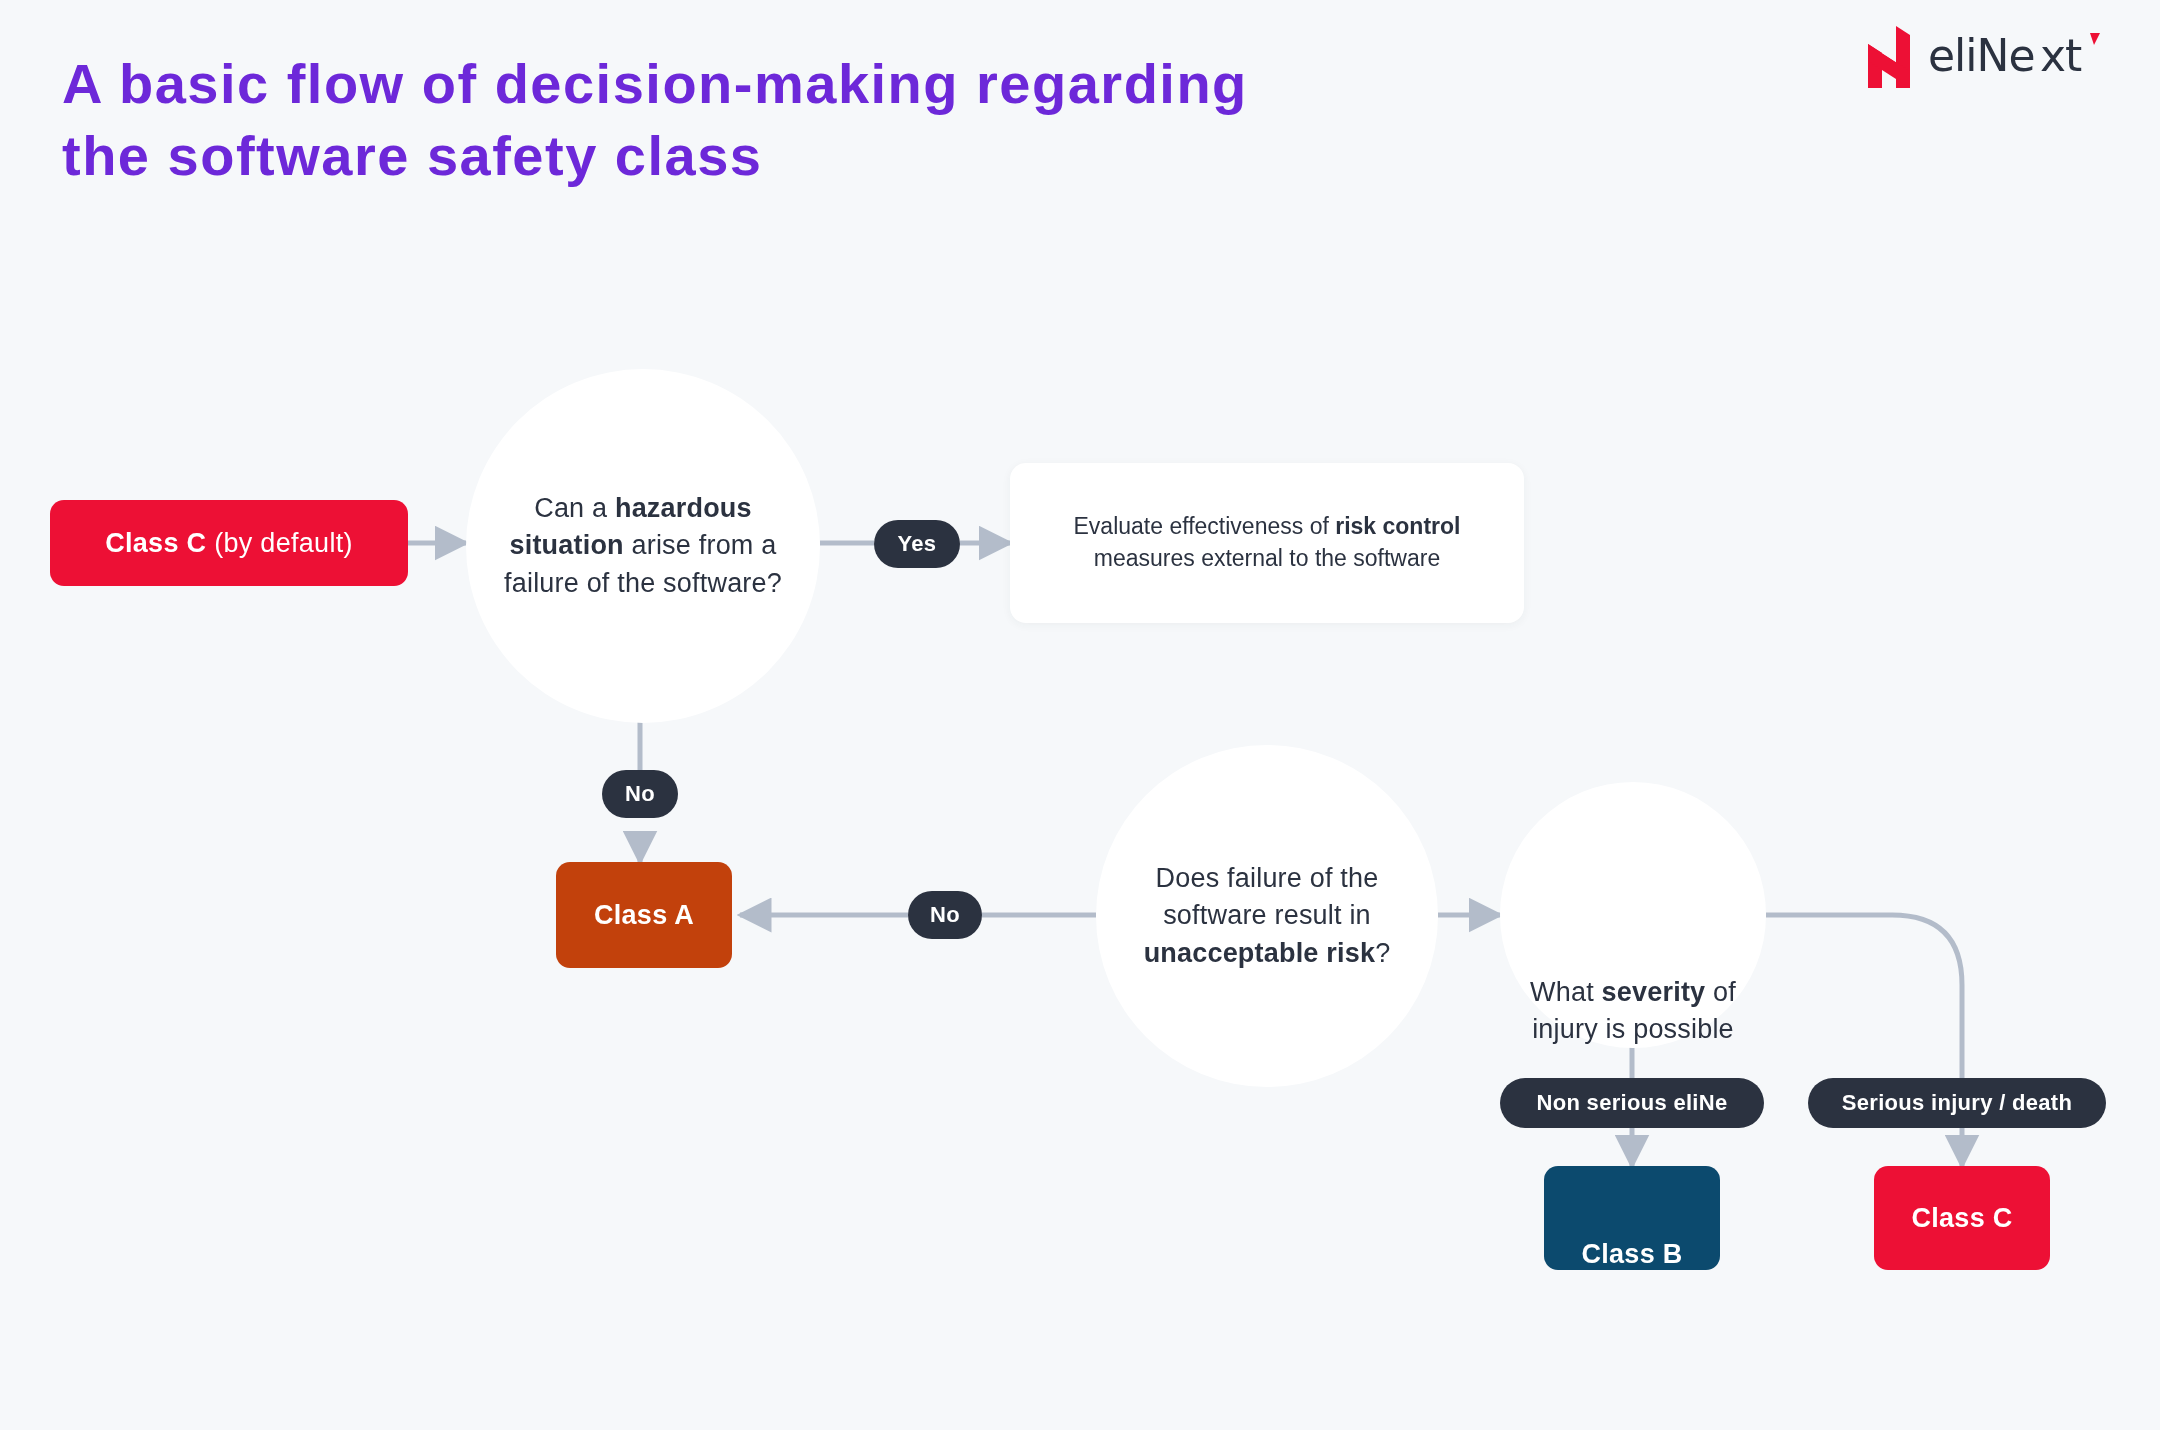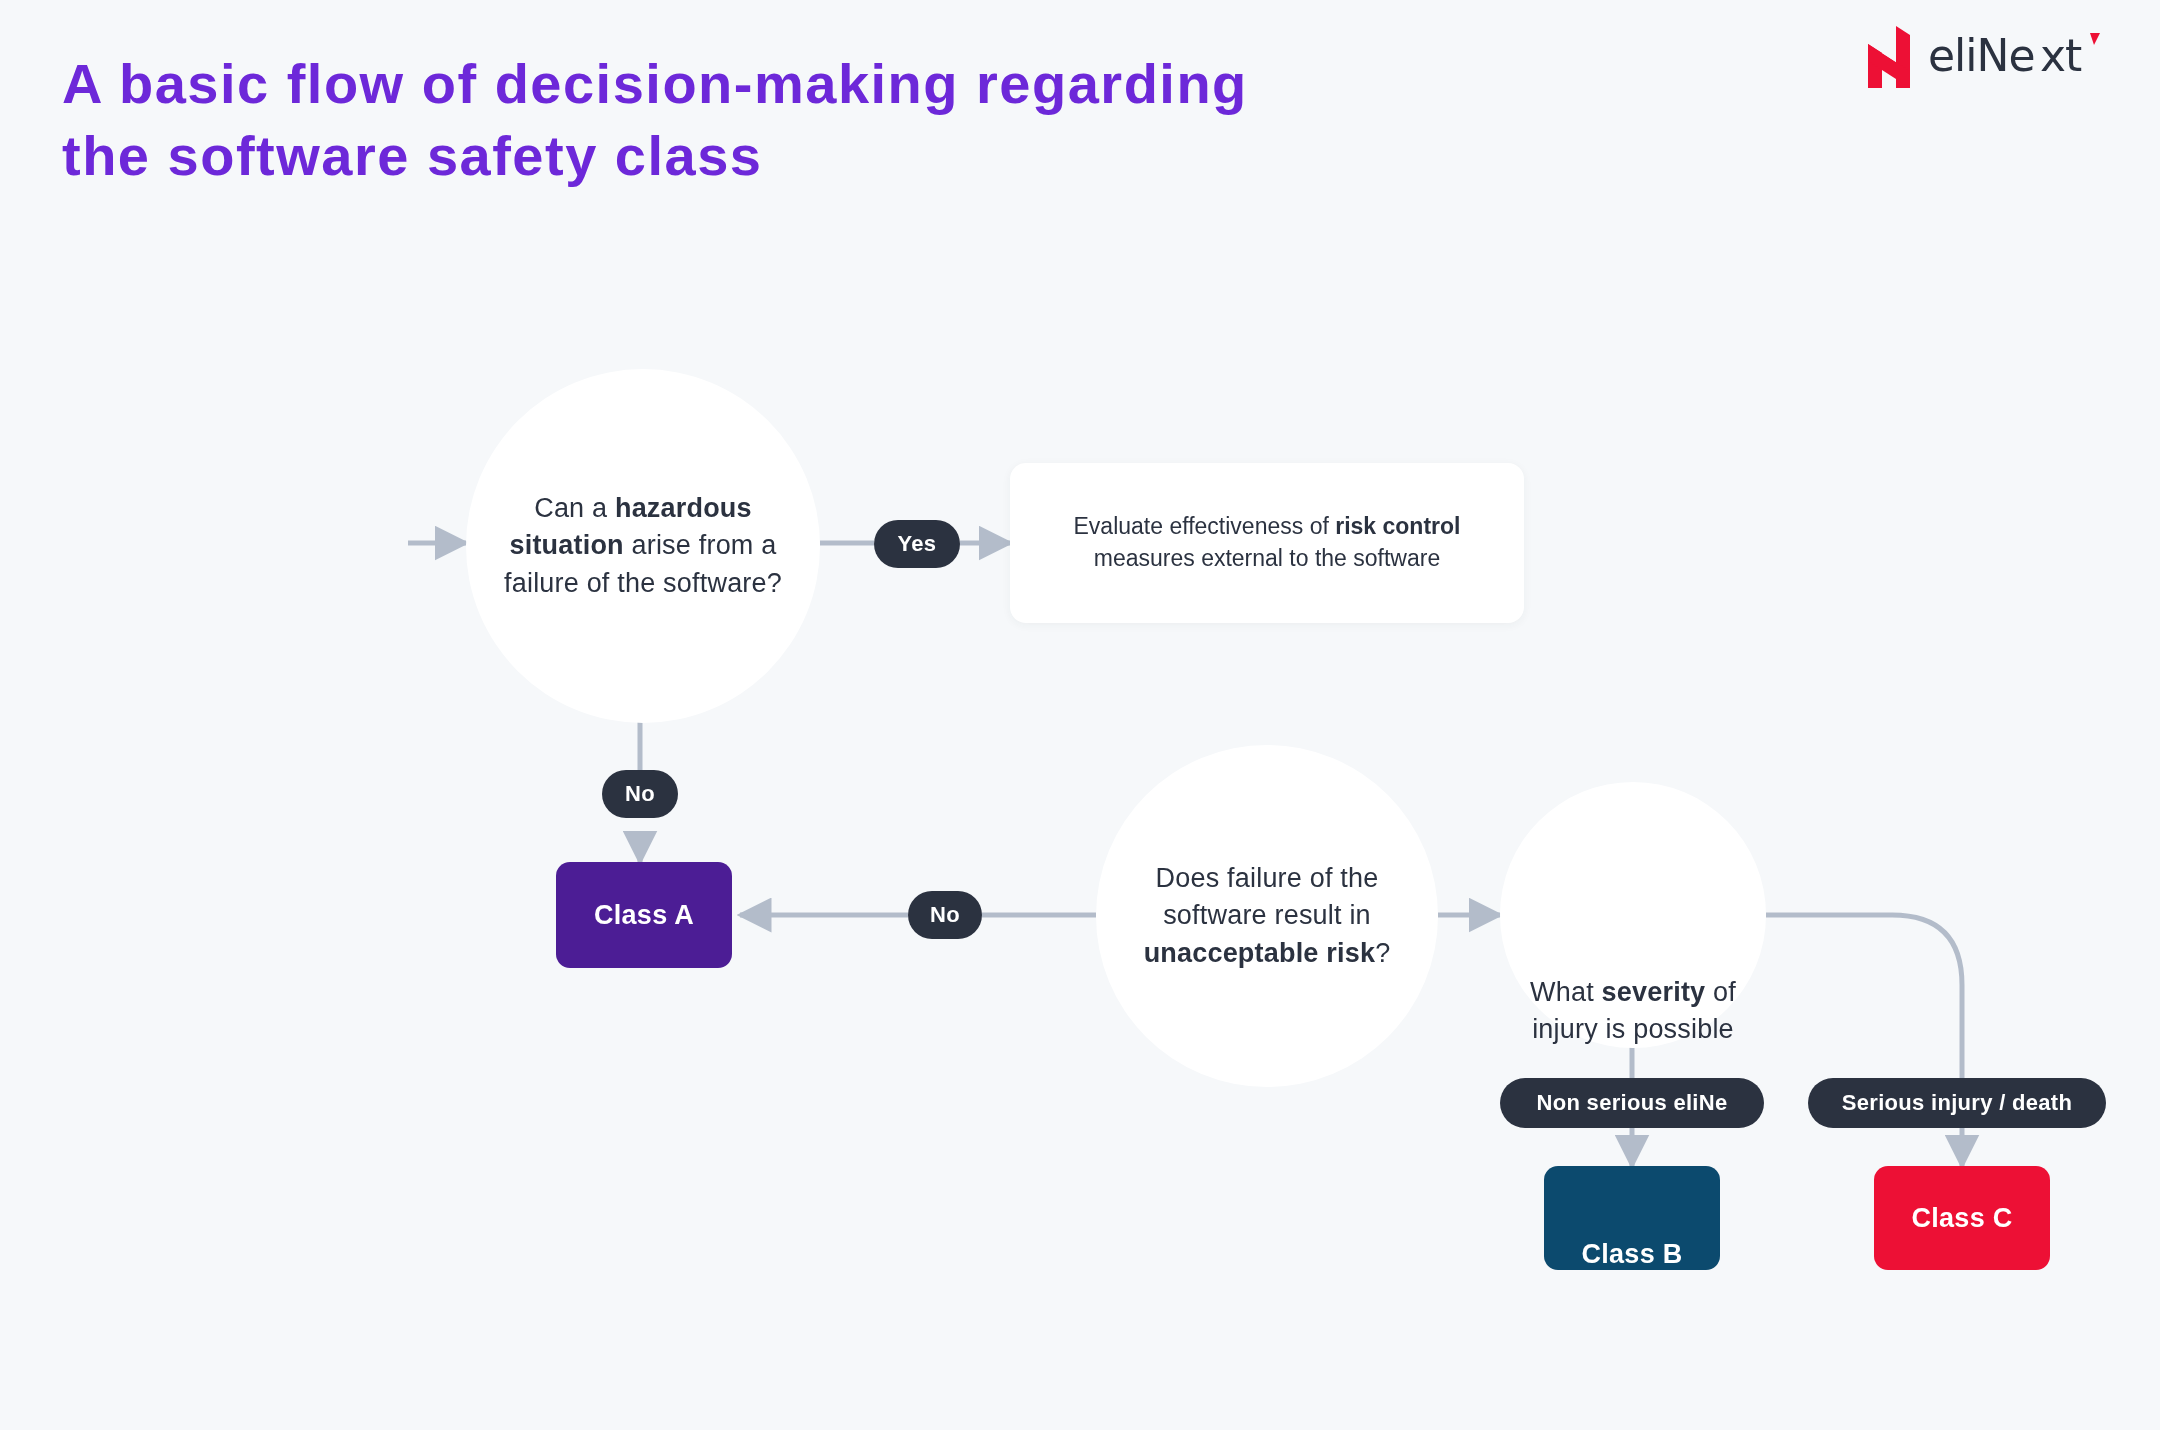--- a/index.html
+++ b/index.html
@@ -76,21 +76,21 @@
   }
 
   .chip {
     border-radius: 14px;
     color: #FFFFFF;
     font-weight: 700;
     font-size: 27px;
     letter-spacing: .3px;
   }
   .chip.red    { background: #ED1035; }
-  .chip.orange { background: #4c1d95; }
+  .chip.orange { background: #c2410c; }
   .chip.yellow { background: #0c4a6e; align-items: flex-end; }
 
   .chip .light { font-weight: 400; }
 
   .pill {
     position: absolute;
     background: #2B3240;
     color: #FFFFFF;
     border-radius: 999px;
     font-weight: 700;
@@ -158,20 +158,25 @@
 
     <line x1="1438" y1="915" x2="1500" y2="915" stroke="#B3BCCA" stroke-width="5" marker-end="url(#arrow)"></line>
 
     <line x1="1632" y1="1030" x2="1632" y2="1078" stroke="#B3BCCA" stroke-width="5"></line>
     <line x1="1632" y1="1128" x2="1632" y2="1166" stroke="#B3BCCA" stroke-width="5" marker-end="url(#arrow)"></line>
 
     <path d="M 1766 915 L 1892 915 Q 1962 915 1962 985 L 1962 1078" fill="none" stroke="#B3BCCA" stroke-width="5"></path>
     <line x1="1962" y1="1128" x2="1962" y2="1166" stroke="#B3BCCA" stroke-width="5" marker-end="url(#arrow)"></line>
   </svg>
 
+  <div class="node chip red" style="left:50px; top:500px; width:358px; height:86px;">
+    <span>
+      <b>Class C</b><span class="light"> (by default)</span>
+    </span>
+  </div>
 
   <div class="node circle" style="left:466px; top:369px; width:354px; height:354px;">
     <span>
       <span>Can a </span><b>hazardous situation</b><span> arise from a failure of the software?</span>
     </span>
   </div>
 
   <div class="pill" style="left:874px; top:520px; width:86px; height:48px;">
     <span>Yes</span>
   </div>

